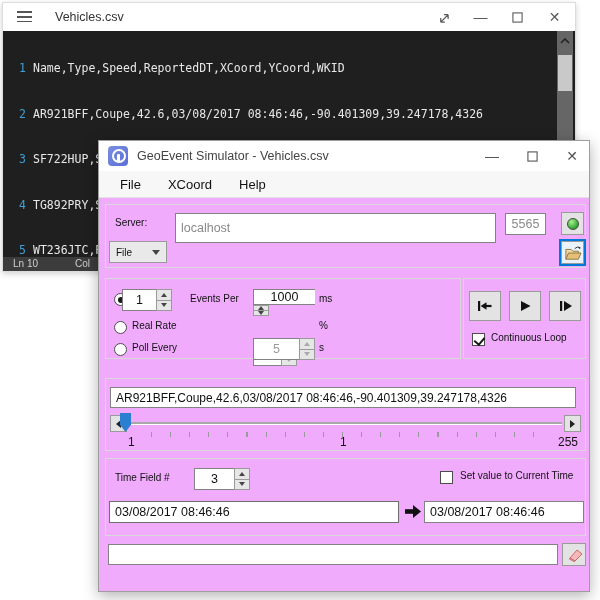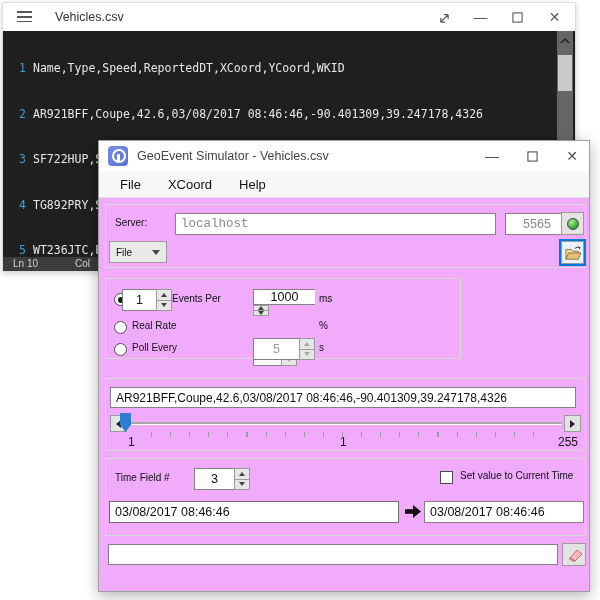--- a/index.html
+++ b/index.html
@@ -176,22 +176,22 @@
   </div>
 
   <div class="menubar">
     <div class="menu-item">File</div>
     <div class="menu-item">XCoord</div>
     <div class="menu-item">Help</div>
   </div>
 
   <div class="groupbox" style="left:6px; top:63px; width:481px; height:64px;">
     <span class="ui-text abs" style="left:9px; top:12px;">Server:</span>
-    <div class="tfield disabled" style="left:69px; top:8px; width:321px; height:22px;font-family:Liberation Mono, monospace;">localhost</div>
-    <div class="tfield disabled centered" style="left:399px; top:8px; width:64px; height:22px;">5565</div>
+    <div class="tfield disabled" style="left:69px; top:8px; width:321px; height:30px;">localhost</div>
+    <div class="tfield disabled centered" style="left:399px; top:8px; width:41px; height:22px;">5565</div>
     <div class="pushbtn" style="left:455px; top:7px; width:23px; height:23px;">
       <span style="width:12px;height:12px;border-radius:50%;background:radial-gradient(circle at 35% 30%, #aef08e, #3cb13c 60%, #1f7d1f);border:1px solid #4a4a4a;"></span>
     </div>
     <div class="pushbtn" style="left:3px; top:36px; width:58px; height:22px; justify-content:space-between; padding:0 6px; background:#e9e9e9;">
       <span class="ui-text">File</span>
       <span style="width:0;height:0;border-left:4px solid transparent;border-right:4px solid transparent;border-top:5px solid #444;"></span>
     </div>
     <div class="pushbtn focusbtn" style="left:455px; top:36px; width:23px; height:23px;">
       <svg width="18" height="16" viewBox="0 0 20 18">
         <path d="M2 16 V5 H8 L10 7 H16 V9" fill="#f0d9a0" stroke="#8a6d3b" stroke-width="1"></path>
@@ -207,21 +207,21 @@
       <div class="spin-val">1</div>
       <div class="spin-btns">
           <div class="spin-btn">
             <span class="tri-up"></span>
           </div>
           <div class="spin-btn">
             <span class="tri-dn"></span>
           </div>
         </div>
     </div>
-    <span class="ui-text abs" style="left:66px; top:14px;">Events Per</span>
+    <span class="ui-text abs" style="left:84px; top:14px;">Events Per</span>
     <div class="spinner" style="left:147px; top:10px; width:62px;flex-direction:column;">
       <div class="spin-val">1000</div>
       <div class="spin-btns">
           <div class="spin-btn">
             <span class="tri-up"></span>
           </div>
           <div class="spin-btn">
             <span class="tri-dn"></span>
           </div>
         </div>
@@ -252,20 +252,42 @@
             <span class="tri-up"></span>
           </div>
           <div class="spin-btn">
             <span class="tri-dn"></span>
           </div>
         </div>
     </div>
     <span class="ui-text abs" style="left:213px; top:63px;">s</span>
   </div>
 
+  <div class="groupbox" style="left:364px; top:137px; width:123px; height:81px;">
+    <div class="pushbtn" style="left:5px; top:12px; width:32px; height:30px;">
+      <svg width="16" height="14" viewBox="0 0 16 14">
+        <rect x="1" y="2" width="2.2" height="10" fill="#111"></rect>
+        <path d="M3.6 7 L9.5 3.2 V10.8 Z" fill="#111"></path>
+        <rect x="8.5" y="5.9" width="6" height="2.2" fill="#111"></rect>
+      </svg>
+    </div>
+    <div class="pushbtn" style="left:45px; top:12px; width:32px; height:30px;">
+      <svg width="14" height="14" viewBox="0 0 14 14">
+          <path d="M3 2 L12.5 7 L3 12 Z" fill="#111"></path>
+        </svg>
+    </div>
+    <div class="pushbtn" style="left:85px; top:12px; width:32px; height:30px;">
+      <svg width="15" height="14" viewBox="0 0 15 14">
+        <rect x="2" y="2" width="2.2" height="10" fill="#111"></rect>
+        <path d="M6 2 L14 7 L6 12 Z" fill="#111"></path>
+      </svg>
+    </div>
+    <div class="checkbox checked" style="left:8px; top:54px;"></div>
+    <span class="ui-text abs" style="left:27px; top:53px;">Continuous Loop</span>
+  </div>
 
   <div class="groupbox" style="left:6px; top:237px; width:481px; height:73px;">
     <div class="tfield" style="left:4px; top:8px; width:466px; height:21px; font-size:12px;">AR921BFF,Coupe,42.6,03/08/2017 08:46:46,-90.401309,39.247178,4326</div>
     <div class="slider-endbtn" style="left:4px; top:36px;">
         <span class="arr-left"></span>
       </div>
     <div class="slider-endbtn" style="left:458px; top:36px;">
         <span class="arr-right"></span>
       </div>
     <div class="slider-track" style="left:23px; top:43px; width:433px;"></div>

